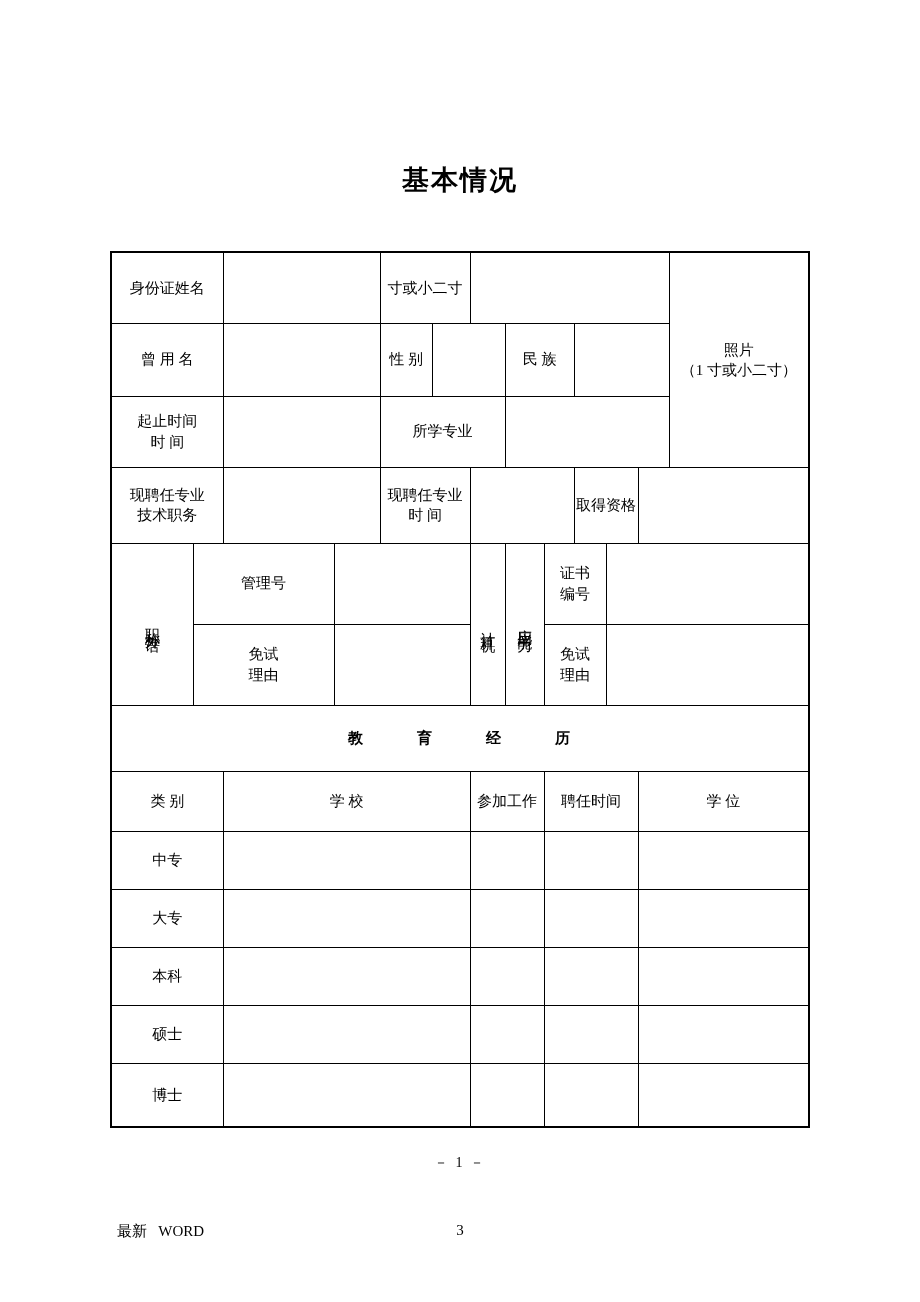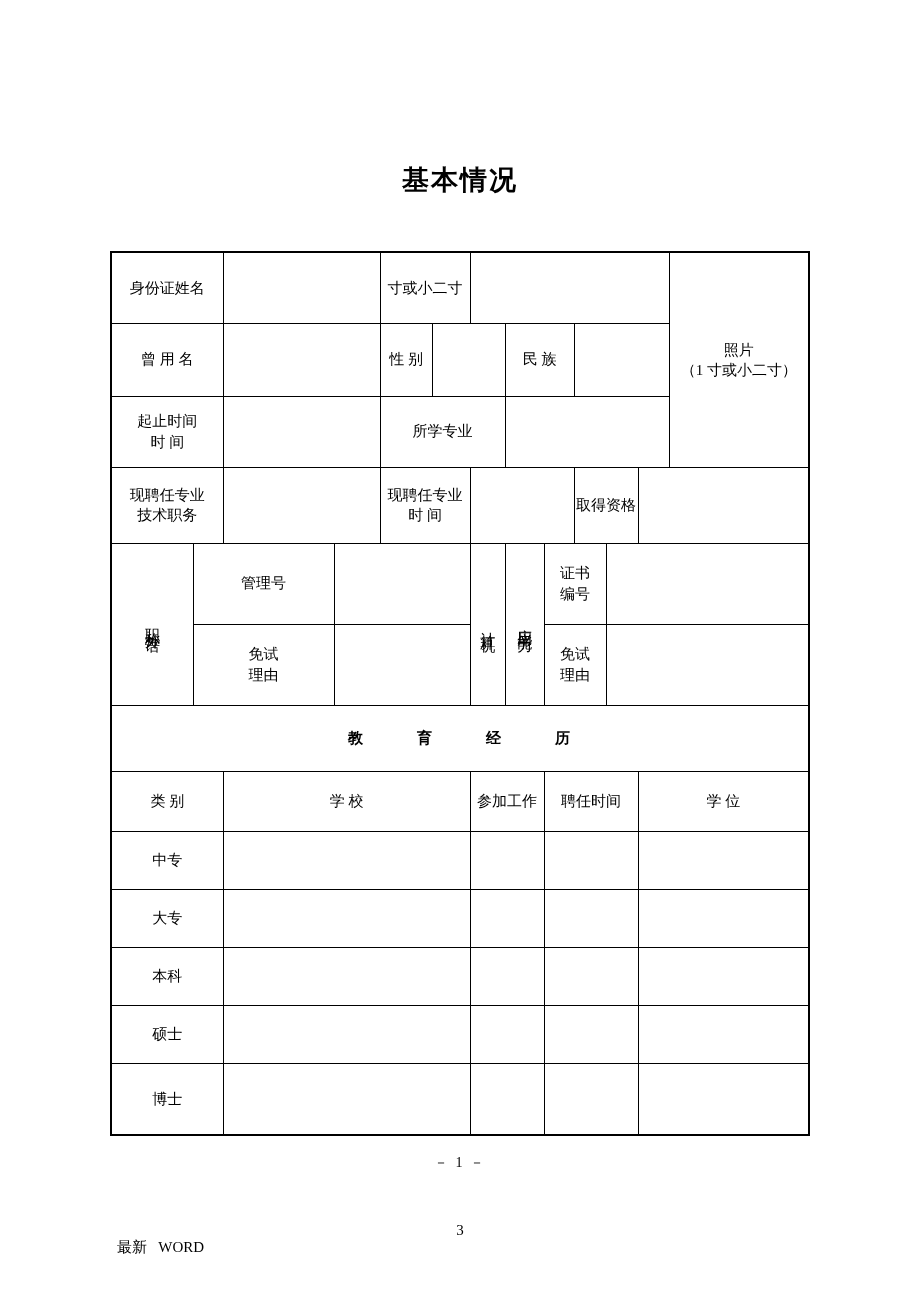--- a/index.html
+++ b/index.html
@@ -106,21 +106,20 @@
     top: 1218px;
     width: 920px;
     height: 20px;
     font-size: 15px;
   }
   .footer-left {
     position: absolute;
     left: 117px;
     top: 0;
     white-space: pre;
-    margin-top: 16px;
   }
   .footer-center {
     position: absolute;
     left: 0;
     top: 0;
     width: 920px;
     text-align: center;
   }
 </style>
 </head>
@@ -248,21 +247,21 @@
       <td colspan="3"></td>
       <td colspan="2"></td>
     </tr>
     <tr style="height:58px">
       <td colspan="2">硕士</td>
       <td colspan="4"></td>
       <td colspan="2"></td>
       <td colspan="3"></td>
       <td colspan="2"></td>
     </tr>
-    <tr style="height:72px">
+    <tr style="height:64px">
       <td colspan="2">博士</td>
       <td colspan="4"></td>
       <td colspan="2"></td>
       <td colspan="3"></td>
       <td colspan="2"></td>
     </tr>
   </tbody>
     </table>
 
   <div class="page-marker">－ 1 －</div>

